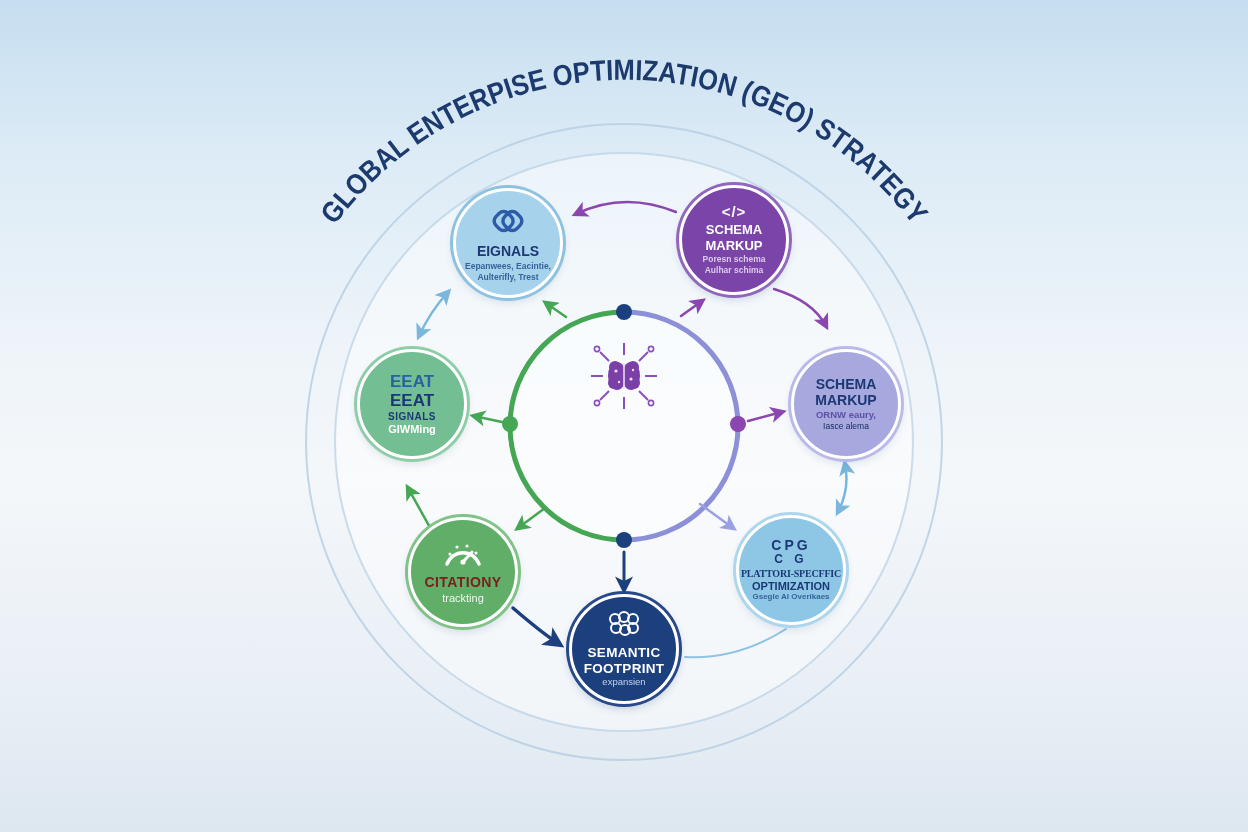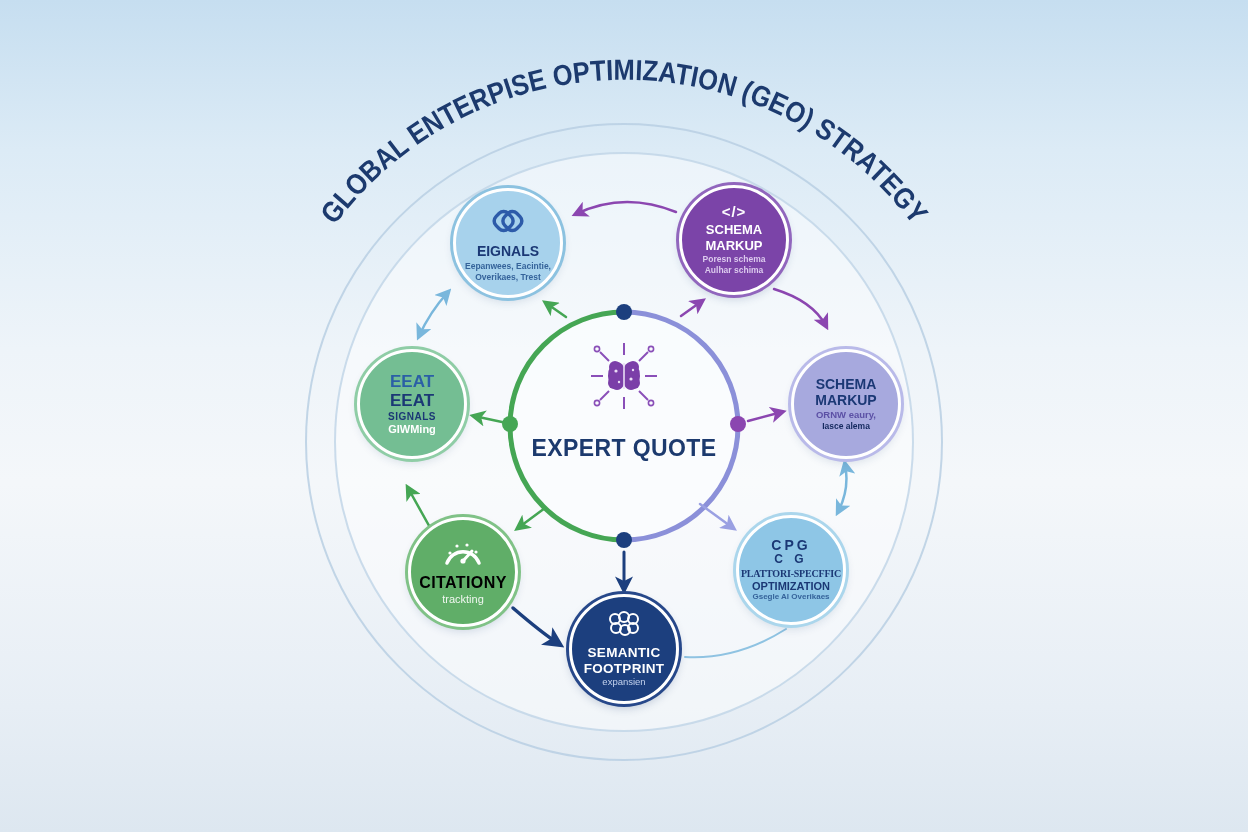--- a/index.html
+++ b/index.html
@@ -22,29 +22,29 @@
   .n-platform{background:#8ec6e6;box-shadow:0 0 0 3px #abd6ec,0 4px 10px rgba(30,60,110,.15);}
   .n-semantic{background:#1c3f7e;box-shadow:0 0 0 3px #27488a,0 4px 10px rgba(30,60,110,.25);}
   .n-citation{background:#60ae68;box-shadow:0 0 0 3px #80c287,0 4px 10px rgba(30,60,110,.18);}
   .n-eeat{background:#74be93;box-shadow:0 0 0 3px #8fcda6,0 4px 10px rgba(30,60,110,.15);}
   .t-navy{color:#1b3875;font-weight:700;font-size:14px;}
   .s-blue{color:#35639a;font-weight:600;font-size:8.5px;line-height:1.2;}
   .t-white{color:#fff;font-weight:700;font-size:13px;}
   .s-lav{color:#dccaee;font-weight:600;font-size:8.5px;line-height:1.2;}
   .code-glyph{color:#fff;font-weight:700;font-size:15px;letter-spacing:1px;margin-bottom:1px;}
   .sub-purple{color:#5b50a5;font-weight:700;font-size:9.5px;}
-  .sub-dark{color:#14295e;font-weight:700;font-size:8.5px;}
+  .sub-dark{color:#14295e;font-weight:400;font-size:8.5px;}
   .cpg1{color:#1b3875;font-weight:700;font-size:14px;letter-spacing:3px;line-height:1;}
   .cpg2{color:#1b3875;font-weight:700;font-size:12px;letter-spacing:4px;line-height:1;margin-bottom:2px;}
   .plat-t1{color:#1b3875;font-weight:700;font-size:10px;letter-spacing:-0.2px;font-family:Liberation Serif, serif;}
   .plat-t2{color:#1b3875;font-weight:700;font-size:11px;}
   .plat-sub{color:#35639a;font-weight:600;font-size:8px;}
   .sem-t{color:#fff;font-weight:700;font-size:13.5px;letter-spacing:.3px;}
   .sem-sub{color:#c3d2ee;font-weight:400;font-size:9.5px;}
-  .cit-t{color:#000000;font-weight:700;font-size:16px;letter-spacing:.4px;}
+  .cit-t{color:#7f1d1d;font-weight:700;font-size:14px;letter-spacing:.4px;}
   .cit-sub{color:#f0f7f0;font-weight:400;font-size:11px;}
   .eeat1{color:#2b5fa6;font-weight:600;font-size:17px;line-height:1.05;}
   .eeat2{color:#1b3875;font-weight:700;font-size:17px;line-height:1.05;}
   .eeat3{color:#1b3875;font-weight:700;font-size:10px;letter-spacing:.5px;line-height:1.1;}
   .eeat4{color:#fff;font-weight:600;font-size:11px;}
   .center-label{
     position:absolute;left:624px;top:449px;transform:translate(-50%,-50%);
     width:230px;text-align:center;color:#1c3a6e;font-weight:700;font-size:23px;
     letter-spacing:.4px;line-height:1.18;
   }
@@ -151,21 +151,21 @@
     <div class="icon-box">
       <svg width="36" height="34" viewBox="-22 -22 44 44">
         <g fill="none" stroke="#2d5ba9" stroke-width="4.5">
           <rect x="-15" y="-7" width="22" height="22" rx="8" transform="rotate(45)"></rect>
           <rect x="-7" y="-15" width="22" height="22" rx="8" transform="rotate(45)"></rect>
         </g>
       </svg>
     </div>
     <div class="t-navy">EIGNALS</div>
     <div class="s-blue">Eepanwees, Eacintie,</div>
-    <div class="s-blue">Overikaes, Trest</div>
+    <div class="s-blue">Aulterifly, Trest</div>
   </div>
 
   <div class="node n-schema-top" style="left:734px;top:240px;">
     <div class="code-glyph">&lt;/&gt;</div>
     <div class="t-white">SCHEMA</div>
     <div class="t-white">MARKUP</div>
     <div class="s-lav">Poresn schema</div>
     <div class="s-lav">Aulhar schima</div>
   </div>
 
@@ -221,16 +221,15 @@
   </div>
 
   <div class="node n-eeat" style="left:412px;top:404px;">
     <div class="eeat1">EEAT</div>
     <div class="eeat2">EEAT</div>
     <div class="eeat3">SIGNALS</div>
     <div class="eeat4">GIWMing</div>
   </div>
 
   <div class="center-label">
-    <div>EXPERT QUOTE</div>
   </div>
 
 </div>
 
 </body></html>

